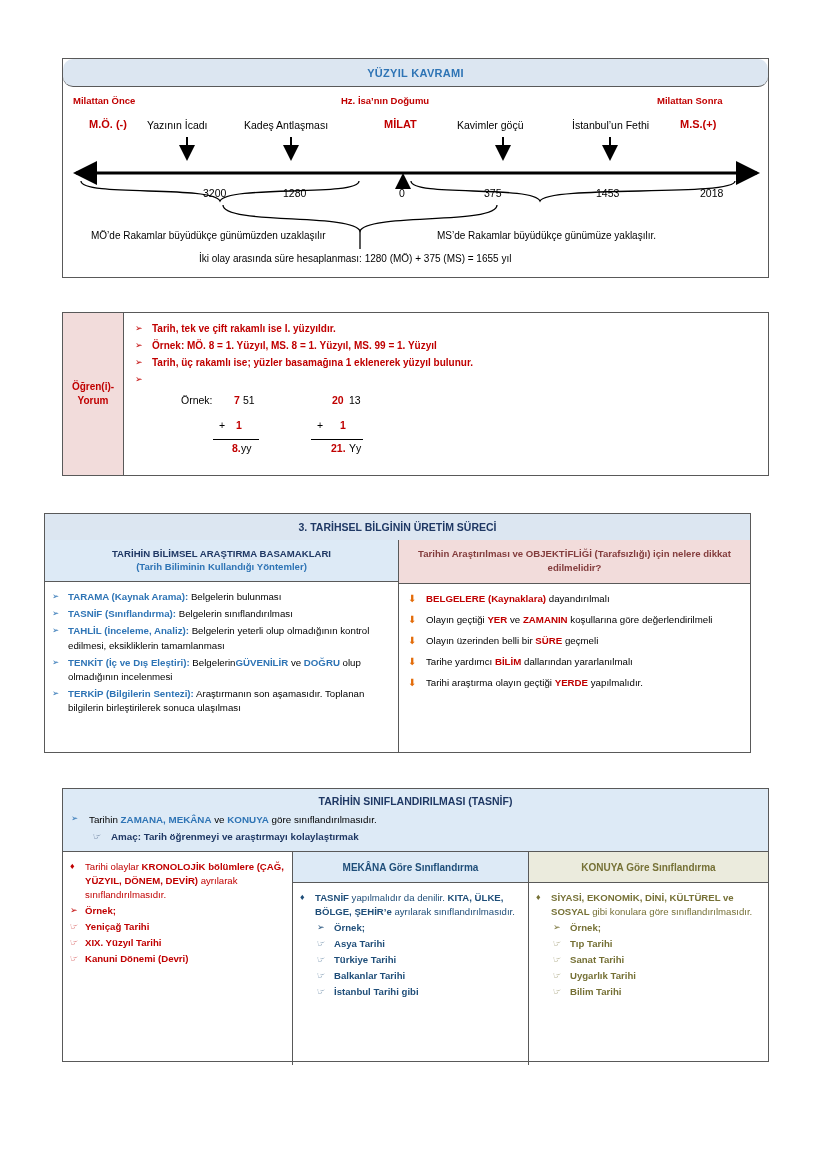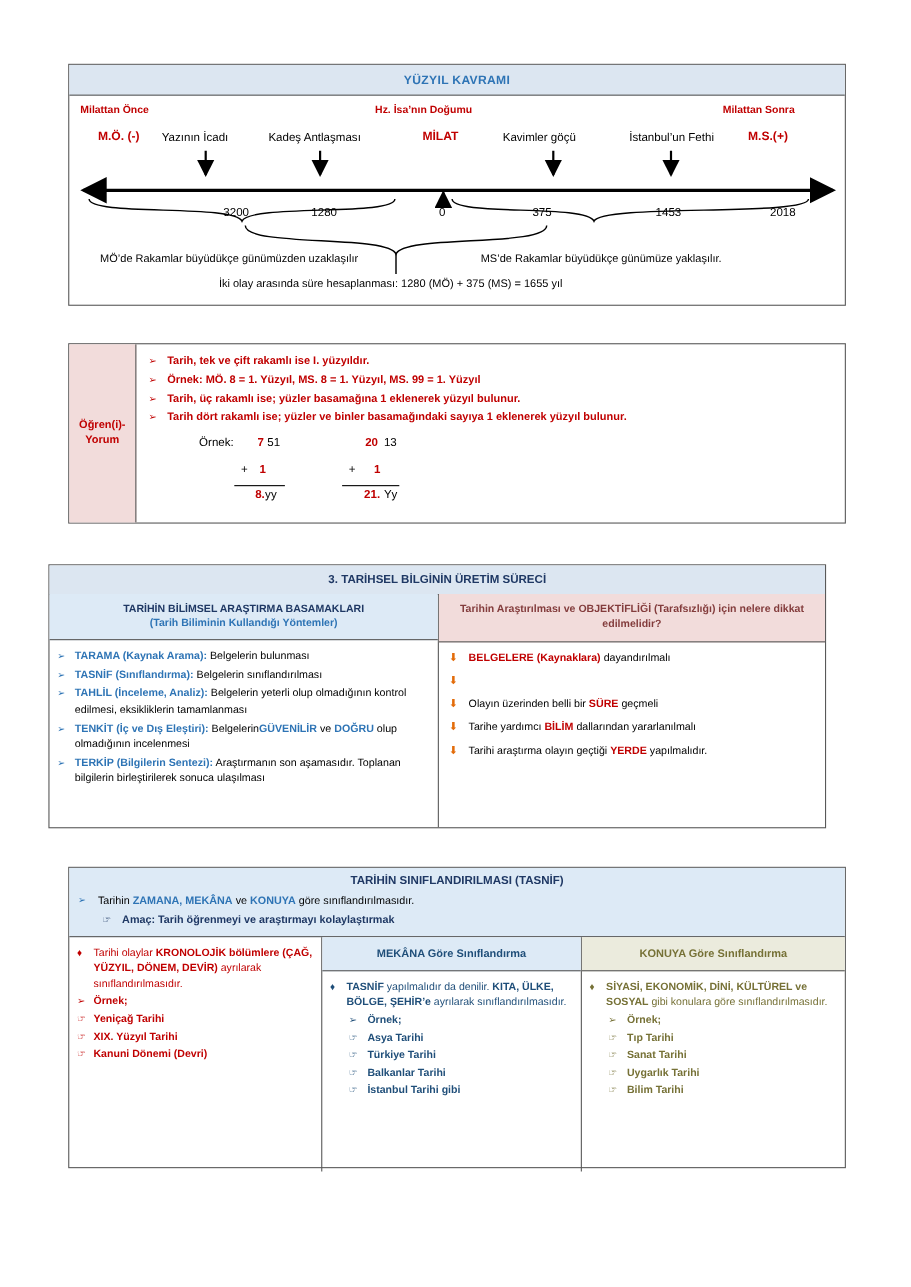--- a/index.html
+++ b/index.html
@@ -13,21 +13,21 @@
   .page{position:absolute;left:0;top:0;width:828px;height:1170px;}
 
   
   .box{position:absolute;border:1px solid #595959;box-sizing:border-box;background:#fff;}
 
   
   #sec1{left:62px;top:58px;width:707px;height:220px;}
   #sec1 .bar{
     position:absolute;left:0;top:0;width:100%;height:27px;
     background:#dce6f1;border-bottom:1px solid #595959;
-    display:flex;align-items:center;justify-content:center;
+    display:flex;align-items:center;justify-content:center;border-radius:10px;
   }
   #sec1 .bar span{color:#2e74b5;font-weight:bold;font-size:11px;letter-spacing:.3px;}
 
   .tl-red{position:absolute;color:#c00000;font-weight:bold;font-size:9.5px;white-space:nowrap;}
   .tl-lbl{position:absolute;color:#000;font-size:10.5px;white-space:nowrap;}
   .tl-red-big{position:absolute;color:#c00000;font-weight:bold;font-size:11px;white-space:nowrap;}
   .tl-num{position:absolute;color:#000;font-size:10.5px;white-space:nowrap;}
   .tl-note{position:absolute;color:#000;font-size:10px;white-space:nowrap;}
 
   
@@ -181,21 +181,20 @@
       <div class="rline">
         <span class="arw">➢</span>
         <span class="txt">Örnek: MÖ. 8 = 1. Yüzyıl, MS. 8 = 1. Yüzyıl, MS. 99 = 1. Yüzyıl</span>
       </div>
       <div class="rline">
         <span class="arw">➢</span>
         <span class="txt">Tarih, üç rakamlı ise; yüzler basamağına 1 eklenerek yüzyıl bulunur.</span>
       </div>
       <div class="rline">
         <span class="arw">➢</span>
-        <span class="txt">Tarih dört rakamlı ise; yüzler ve binler basamağındaki sayıya 1 eklenerek yüzyıl bulunur.</span>
       </div>
 
       <div class="calc">
         <span class="c bk" style="left:46px;top:2px;">Örnek:</span>
 
         <span class="c rd" style="left:99px;top:2px;">7</span>
         <span class="c bk" style="left:108px;top:2px;">51</span>
         <span class="c bk" style="left:84px;top:27px;">+</span>
         <span class="c rd" style="left:101px;top:27px;">1</span>
         <span class="rule" style="left:78px;top:47px;width:46px;"></span>
@@ -252,20 +251,21 @@
         <div class="hdR">
           <div class="t1">Tarihin Araştırılması ve OBJEKTİFLİĞİ (Tarafsızlığı) için nelere dikkat edilmelidir?</div>
         </div>
         <div class="bdR">
           <div class="rline2">
             <span class="bl">⬇</span>
             <span class="bt"><span class="rr">BELGELERE (Kaynaklara)</span><span> dayandırılmalı</span></span>
           </div>
           <div class="rline2">
             <span class="bl">⬇</span>
+            <span class="bt"><span>Olayın geçtiği </span><span class="rr">YER</span><span> ve </span><span class="rr">ZAMANIN</span><span> koşullarına göre değerlendirilmeli</span></span>
           </div>
           <div class="rline2">
             <span class="bl">⬇</span>
             <span class="bt"><span>Olayın üzerinden belli bir </span><span class="rr">SÜRE</span><span> geçmeli</span></span>
           </div>
           <div class="rline2">
             <span class="bl">⬇</span>
             <span class="bt"><span>Tarihe yardımcı </span><span class="rr">BİLİM</span><span> dallarından yararlanılmalı</span></span>
           </div>
           <div class="rline2">

